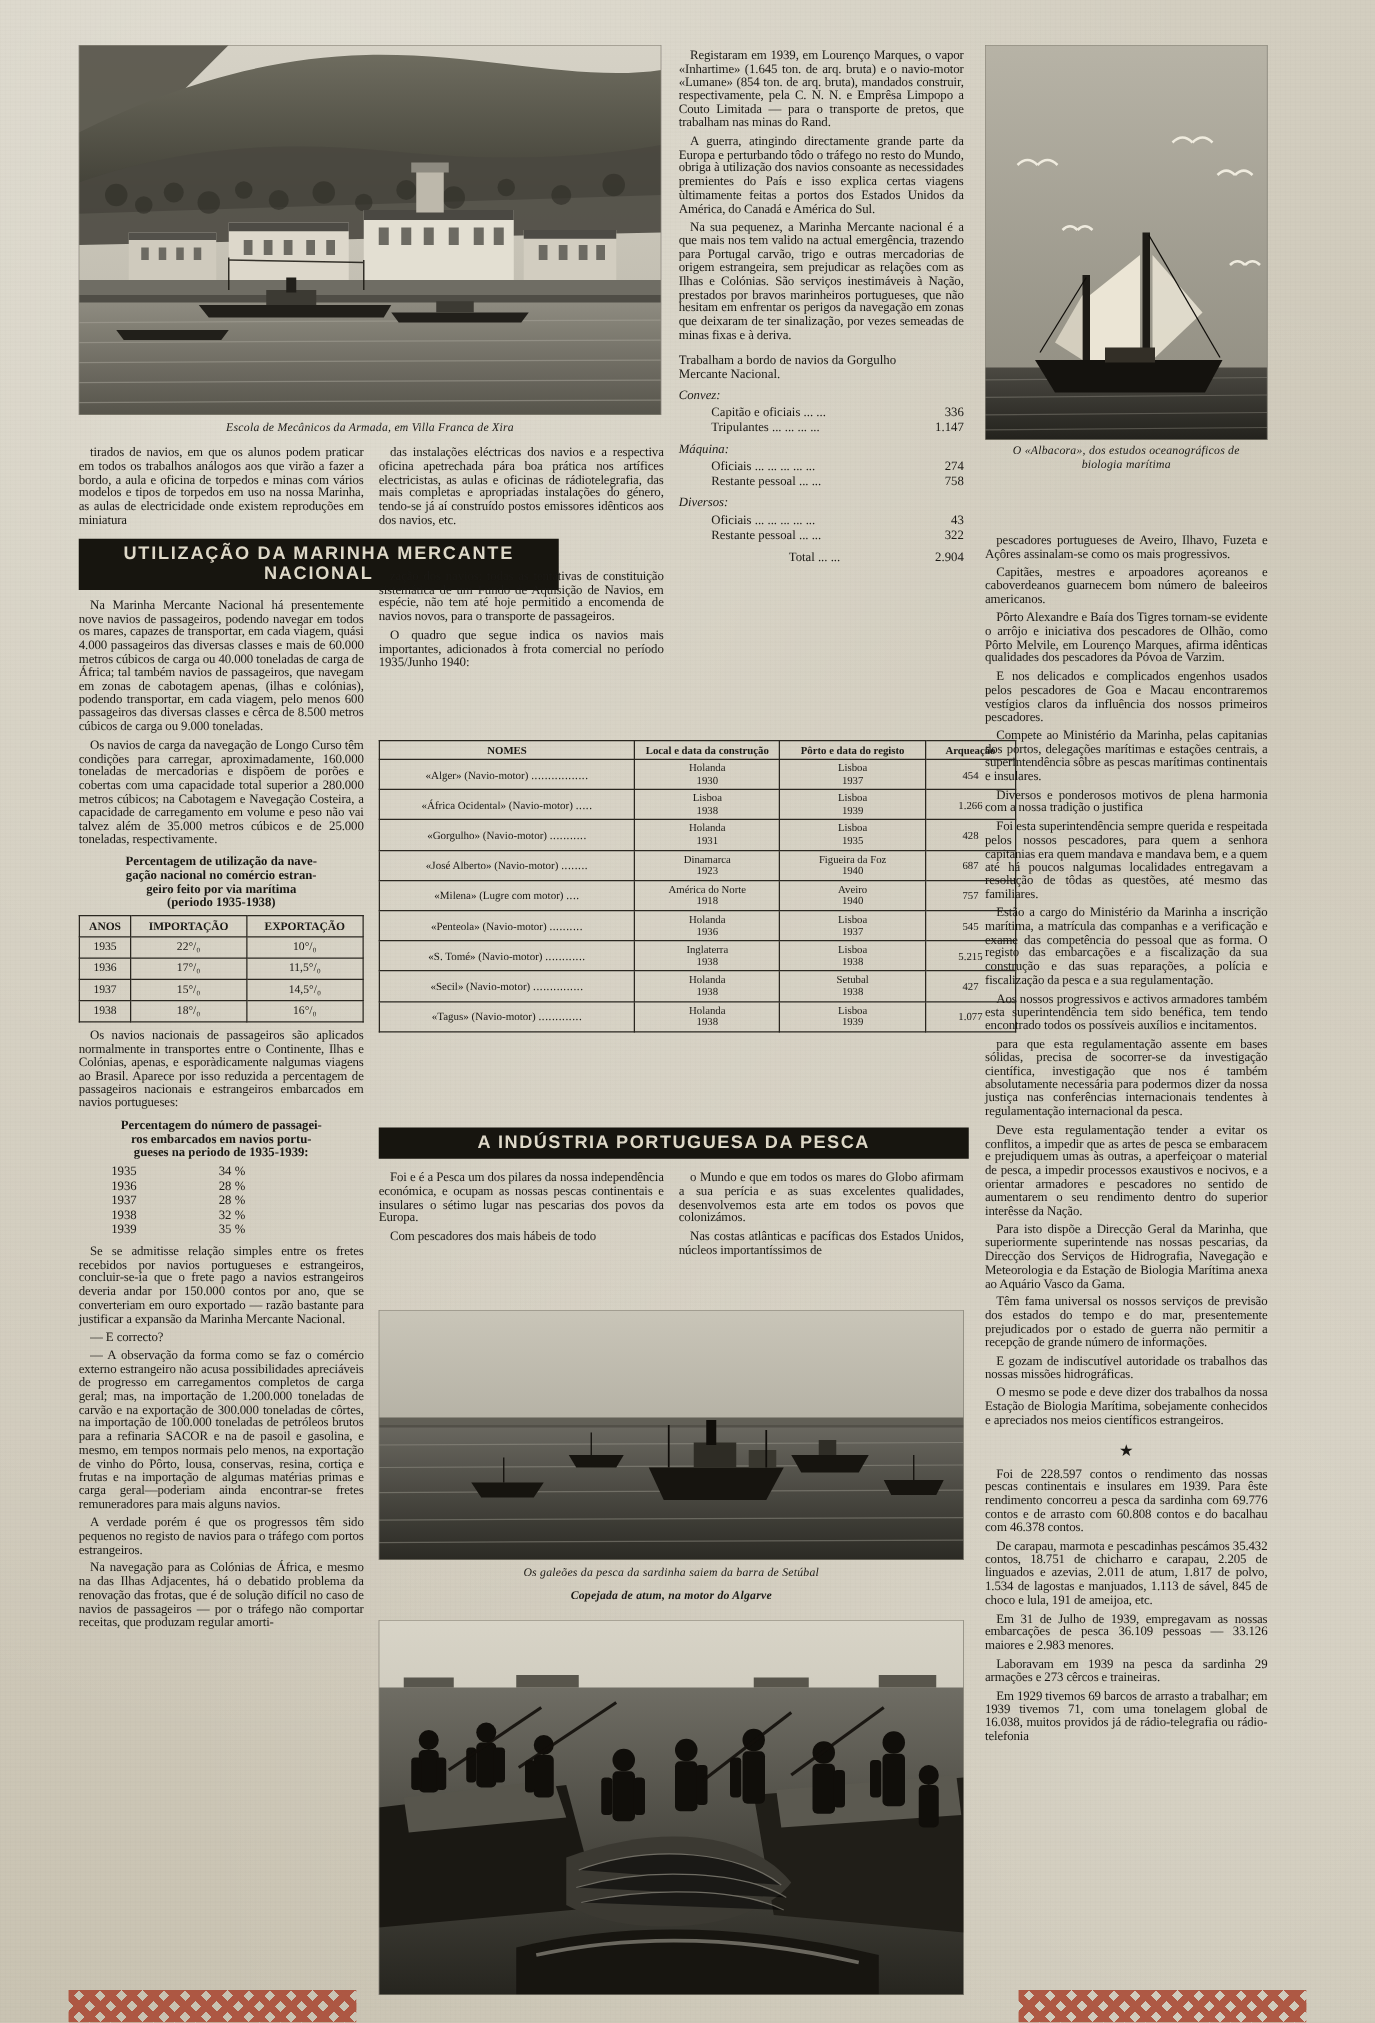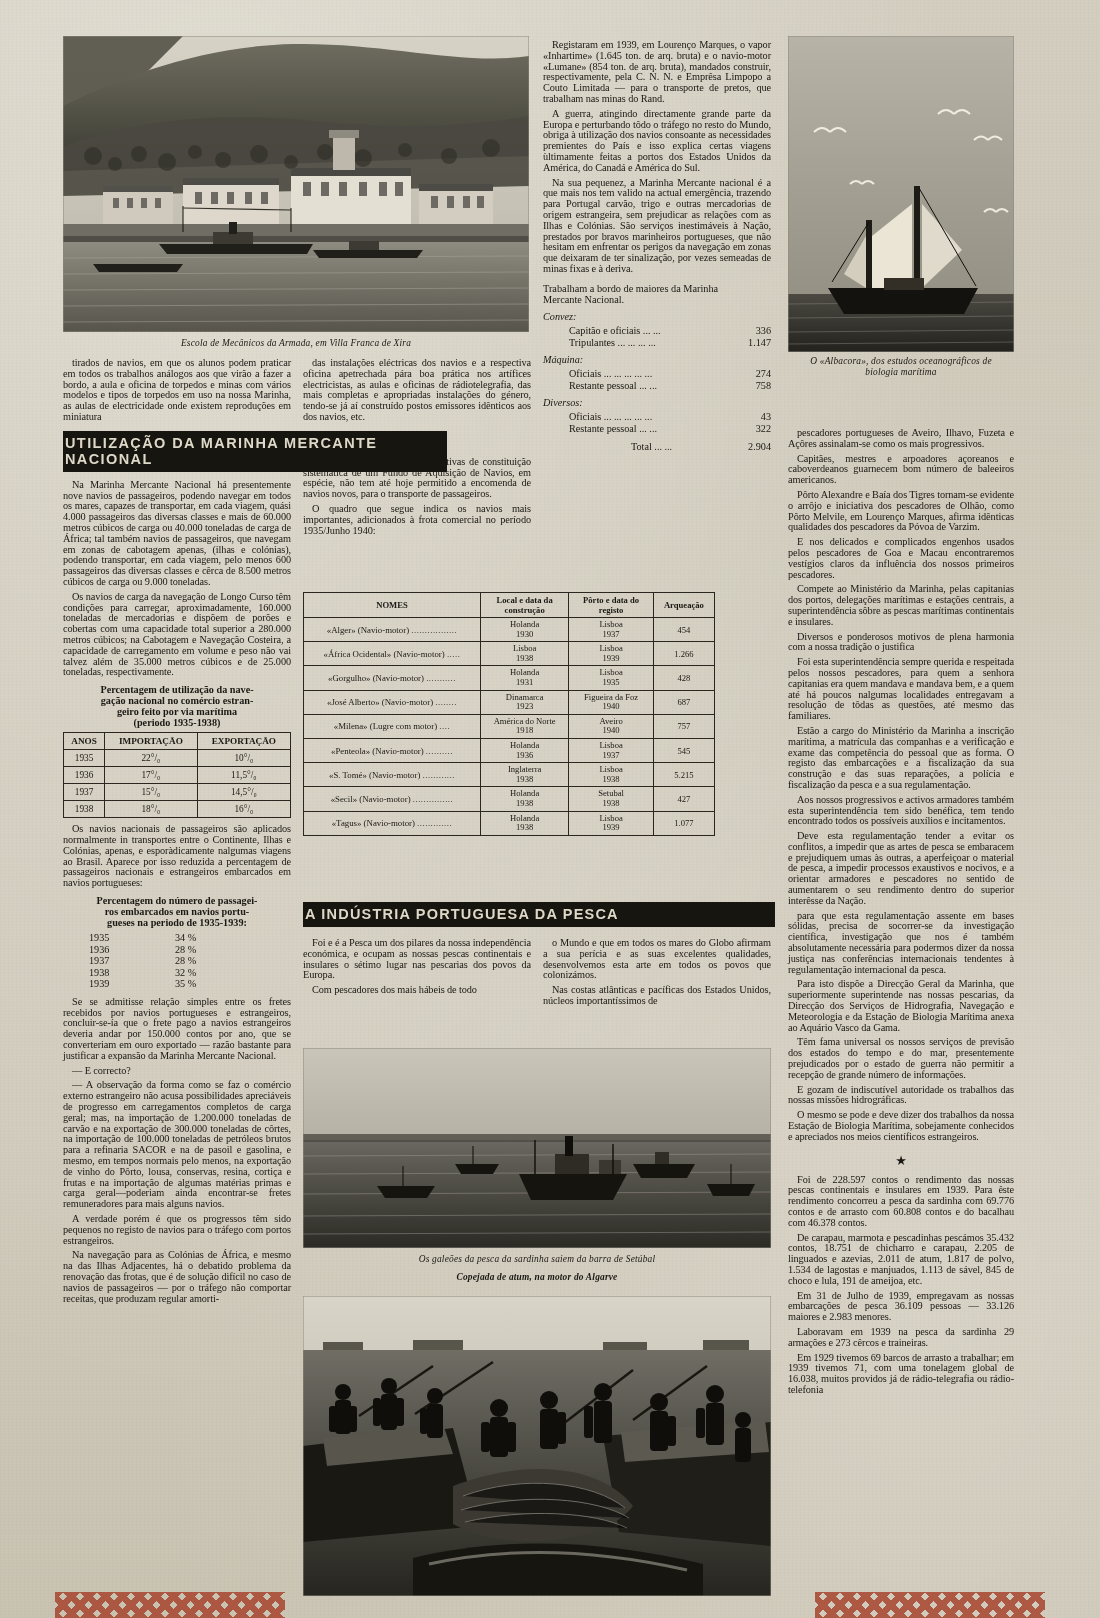--- a/index.html
+++ b/index.html
@@ -35,21 +35,21 @@
   
   .photo{position:absolute;background:#6b6a64;overflow:hidden;}
   .cap{font-size:9.4px;font-style:italic;text-align:center;line-height:11px;letter-spacing:.2px;}
   .capb{font-weight:bold;}
 
   
   .band{
     background:#17150f;color:#ded8c8;
     font-family:"Liberation Sans", sans-serif;
     font-weight:bold;font-size:14.5px;letter-spacing:1.4px;
-    text-align:left;padding:4px 2px 5px 2px;
+    text-align:center;padding:4px 2px 5px 2px;
     position:relative;
   }
   .band.two{letter-spacing:1.2px;}
 
   
   .sub{font-weight:bold;font-size:10.2px;line-height:11px;text-align:center;margin:6px 0 4px;}
 
   
   table{border-collapse:collapse;width:100%;font-size:9.3px;}
   .tbl1 th,.tbl1 td{border:1px solid #2a2720;text-align:center;padding:3px 2px;}
@@ -338,21 +338,21 @@
     <p>Na navegação para as Colónias de África, e mesmo na das Ilhas Adjacentes, há o debatido problema da renovação das frotas, que é de solução difícil no caso de navios de passageiros — por o tráfego não comportar receitas, que produzam regular amorti-</p>
   </div>
 
   <div class="col c2" style="top:358px;">
     <p>das instalações eléctricas dos navios e a respectiva oficina apetrechada pára boa prática nos artífices electricistas, as aulas e oficinas de rádiotelegrafia, das mais completas e apropriadas instalações do género, tendo-se já aí construído postos emissores idênticos aos dos navios, etc.</p>
     <div style="height:30px"></div>
     <p>zação dos navios: todas as tentativas de constituição sistemática de um Fundo de Aquisição de Navios, em espécie, não tem até hoje permitido a encomenda de navios novos, para o transporte de passageiros.</p>
     <p>O quadro que segue indica os navios mais importantes, adicionados à frota comercial no período 1935/Junho 1940:</p>
   </div>
 
-  <div style="position:absolute;left:303px;top:592px;width:412px;">
+  <div style="position:absolute;left:303px;top:592px;width:510px;">
     <table class="bigtbl">
       <thead>
           <tr>
         <th style="width:188px">NOMES</th>
         <th style="width:104px">Local e data da construção</th>
         <th style="width:104px">Pôrto e data do registo</th>
         <th style="width:62px">Arqueação</th>
       </tr>
         </thead>
       <tbody>
@@ -468,21 +468,21 @@
     </table>
   </div>
 
   <div class="col c3" style="top:40px;">
     <p>Registaram em 1939, em Lourenço Marques, o vapor «Inhartime» (1.645 ton. de arq. bruta) e o navio-motor «Lumane» (854 ton. de arq. bruta), mandados construir, respectivamente, pela C. N. N. e Emprêsa Limpopo a Couto Limitada — para o transporte de pretos, que trabalham nas minas do Rand.</p>
     <p>A guerra, atingindo directamente grande parte da Europa e perturbando tôdo o tráfego no resto do Mundo, obriga à utilização dos navios consoante as necessidades premientes do País e isso explica certas viagens ùltimamente feitas a portos dos Estados Unidos da América, do Canadá e América do Sul.</p>
     <p>Na sua pequenez, a Marinha Mercante nacional é a que mais nos tem valido na actual emergência, trazendo para Portugal carvão, trigo e outras mercadorias de origem estrangeira, sem prejudicar as relações com as Ilhas e Colónias. São serviços inestimáveis à Nação, prestados por bravos marinheiros portugueses, que não hesitam em enfrentar os perigos da navegação em zonas que deixaram de ter sinalização, por vezes semeadas de minas fixas e à deriva.</p>
 
     <div class="crew" style="margin-top:8px;">
       <div style="text-indent:0;font-size:10.3px;line-height:11.4px;">
-        <div>Trabalham a bordo de maiores da Marinha</div>
+        <div>Trabalham a bordo de navios da Gorgulho</div>
         <div>Mercante Nacional.</div>
       </div>
 
       <div class="gh">Convez:</div>
       <div class="row">
         <span class="lbl">Capitão e oficiais ... ...</span>
         <span class="val">336</span>
       </div>
       <div class="row">
         <span class="lbl">Tripulantes ... ... ... ...</span>
@@ -687,22 +687,22 @@
   <div class="col c4" style="top:428px;">
     <p>pescadores portugueses de Aveiro, Ilhavo, Fuzeta e Açôres assinalam-se como os mais progressivos.</p>
     <p>Capitães, mestres e arpoadores açoreanos e caboverdeanos guarnecem bom número de baleeiros americanos.</p>
     <p>Pôrto Alexandre e Baía dos Tigres tornam-se evidente o arrôjo e iniciativa dos pescadores de Olhão, como Pôrto Melvile, em Lourenço Marques, afirma idênticas qualidades dos pescadores da Póvoa de Varzim.</p>
     <p>E nos delicados e complicados engenhos usados pelos pescadores de Goa e Macau encontraremos vestígios claros da influência dos nossos primeiros pescadores.</p>
     <p>Compete ao Ministério da Marinha, pelas capitanias dos portos, delegações marítimas e estações centrais, a superintendência sôbre as pescas marítimas continentais e insulares.</p>
     <p>Diversos e ponderosos motivos de plena harmonia com a nossa tradição o justifica</p>
     <p>Foi esta superintendência sempre querida e respeitada pelos nossos pescadores, para quem a senhora capitanias era quem mandava e mandava bem, e a quem até há poucos nalgumas localidades entregavam a resolução de tôdas as questões, até mesmo das familiares.</p>
     <p>Estão a cargo do Ministério da Marinha a inscrição marítima, a matrícula das companhas e a verificação e exame das competência do pessoal que as forma. O registo das embarcações e a fiscalização da sua construção e das suas reparações, a polícia e fiscalização da pesca e a sua regulamentação.</p>
     <p>Aos nossos progressivos e activos armadores também esta superintendência tem sido benéfica, tem tendo encontrado todos os possíveis auxílios e incitamentos.</p>
+    <p>para que esta regulamentação assente em bases sólidas, precisa de socorrer-se da investigação científica, investigação que nos é também absolutamente necessária para podermos dizer da nossa justiça nas conferências internacionais tendentes à regulamentação internacional da pesca.</p>
     <p>Deve esta regulamentação tender a evitar os conflitos, a impedir que as artes de pesca se embaracem e prejudiquem umas às outras, a aperfeiçoar o material de pesca, a impedir processos exaustivos e nocivos, e a orientar armadores e pescadores no sentido de aumentarem o seu rendimento dentro do superior interêsse da Nação.</p>
-    <p>para que esta regulamentação assente em bases sólidas, precisa de socorrer-se da investigação científica, investigação que nos é também absolutamente necessária para podermos dizer da nossa justiça nas conferências internacionais tendentes à regulamentação internacional da pesca.</p>
     <p>Para isto dispõe a Direcção Geral da Marinha, que superiormente superintende nas nossas pescarias, da Direcção dos Serviços de Hidrografia, Navegação e Meteorologia e da Estação de Biologia Marítima anexa ao Aquário Vasco da Gama.</p>
     <p>Têm fama universal os nossos serviços de previsão dos estados do tempo e do mar, presentemente prejudicados por o estado de guerra não permitir a recepção de grande número de informações.</p>
     <p>E gozam de indiscutível autoridade os trabalhos das nossas missões hidrográficas.</p>
     <p>O mesmo se pode e deve dizer dos trabalhos da nossa Estação de Biologia Marítima, sobejamente conhecidos e apreciados nos meios científicos estrangeiros.</p>
     <div class="star">★</div>
     <p>Foi de 228.597 contos o rendimento das nossas pescas continentais e insulares em 1939. Para êste rendimento concorreu a pesca da sardinha com 69.776 contos e de arrasto com 60.808 contos e do bacalhau com 46.378 contos.</p>
     <p>De carapau, marmota e pescadinhas pescámos 35.432 contos, 18.751 de chicharro e carapau, 2.205 de linguados e azevias, 2.011 de atum, 1.817 de polvo, 1.534 de lagostas e manjuados, 1.113 de sável, 845 de choco e lula, 191 de ameijoa, etc.</p>
     <p>Em 31 de Julho de 1939, empregavam as nossas embarcações de pesca 36.109 pessoas — 33.126 maiores e 2.983 menores.</p>
     <p>Laboravam em 1939 na pesca da sardinha 29 armações e 273 cêrcos e traineiras.</p>
     <p>Em 1929 tivemos 69 barcos de arrasto a trabalhar; em 1939 tivemos 71, com uma tonelagem global de 16.038, muitos providos já de rádio-telegrafia ou rádio-telefonia</p>

